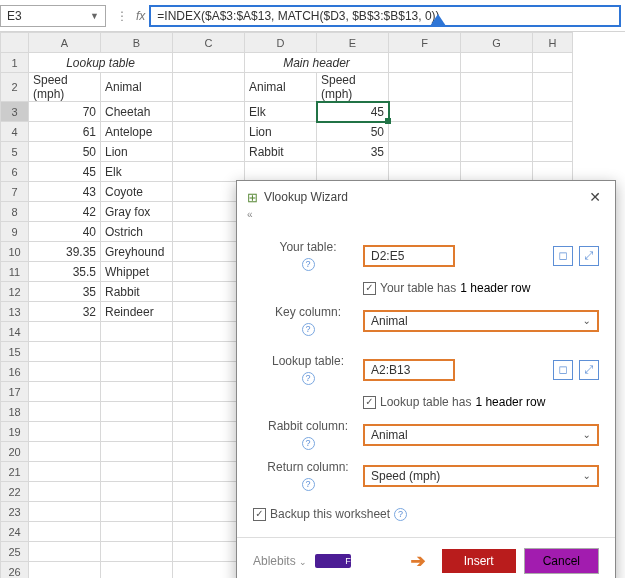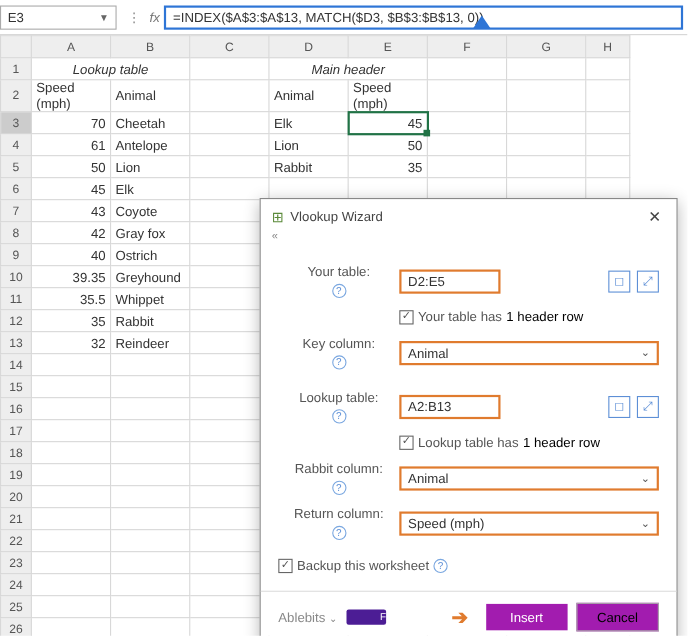--- a/index.html
+++ b/index.html
@@ -52,21 +52,21 @@
   .sqbtn { width:20px; height:20px; border:1px solid #5d8fd6; color:#5d8fd6; display:flex; align-items:center; justify-content:center; font-size:11px; cursor:pointer;}
   .chkrow { display: flex; align-items: center; margin: 4px 0 6px 110px; gap:4px; color:#555;}
   .chkrow.standalone { margin-left: 0; margin-top:16px;}
   .chk { width:13px; height:13px; border:1px solid #666; display:inline-flex; align-items:center; justify-content:center; font-size:10px; line-height:10px;}
   .link { color:#000000; cursor:pointer;}
   .dlg-footer { border-top: 1px solid #ddd; padding: 10px 16px; display:flex; align-items:center; gap:8px;}
   .brand { color:#888; flex: 0 0 auto;}
   .f1 { width:16px; height:14px; background:#4c1d95; color:#fff; font-size:9px; display:inline-flex; align-items:center; justify-content:center; border-radius:2px;padding-left:36px;}
   .spacer { flex: 1; display:flex; align-items:center; justify-content:flex-end; padding-right:8px;}
   .arrow2 { color:#e07b2e; font-size:18px; font-weight:bold;}
-  .btn-p { background:#a21caf; color:#fff; border:none; padding:5px 22px; cursor:pointer; font-size:12px;}
+  .btn-p { background:#b91c1c; color:#fff; border:none; padding:5px 22px; cursor:pointer; font-size:12px;}
   .btn-s { background:#a21caf; border:1px solid #aaa; padding:5px 18px; cursor:pointer; font-size:12px;}
 </style>
 </head>
 <body>
 
 <div class="formula-bar">
   <div class="name-box">
     <span class="name-val">E3</span>
     <span class="chev">▼</span>
   </div>

